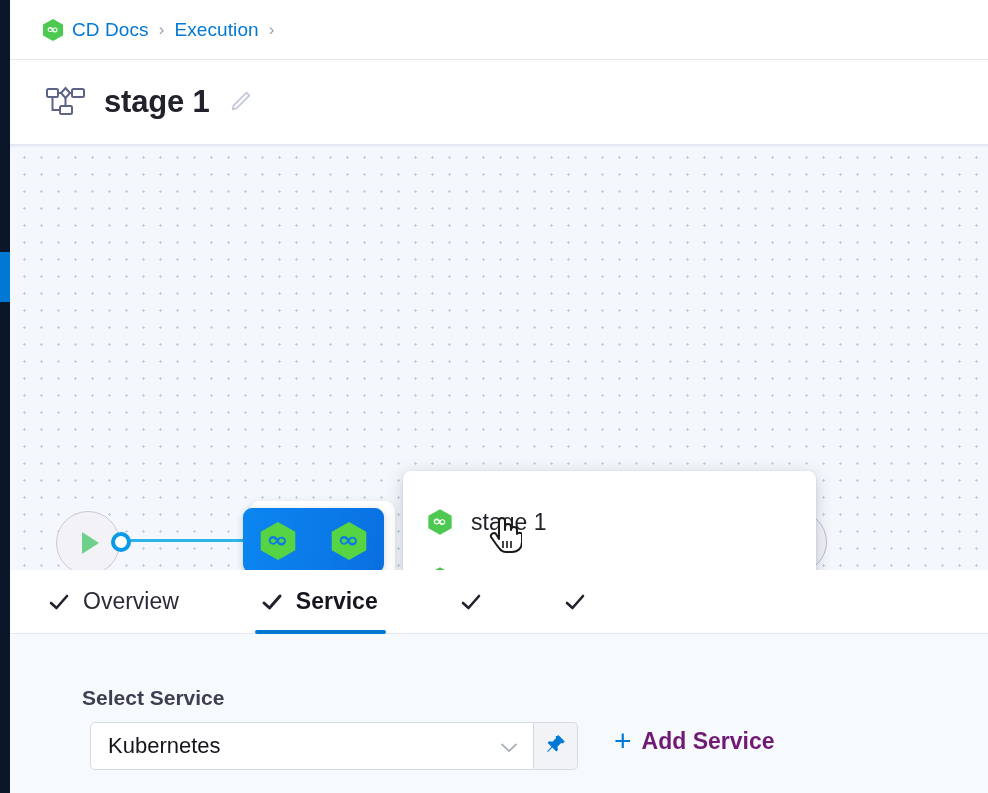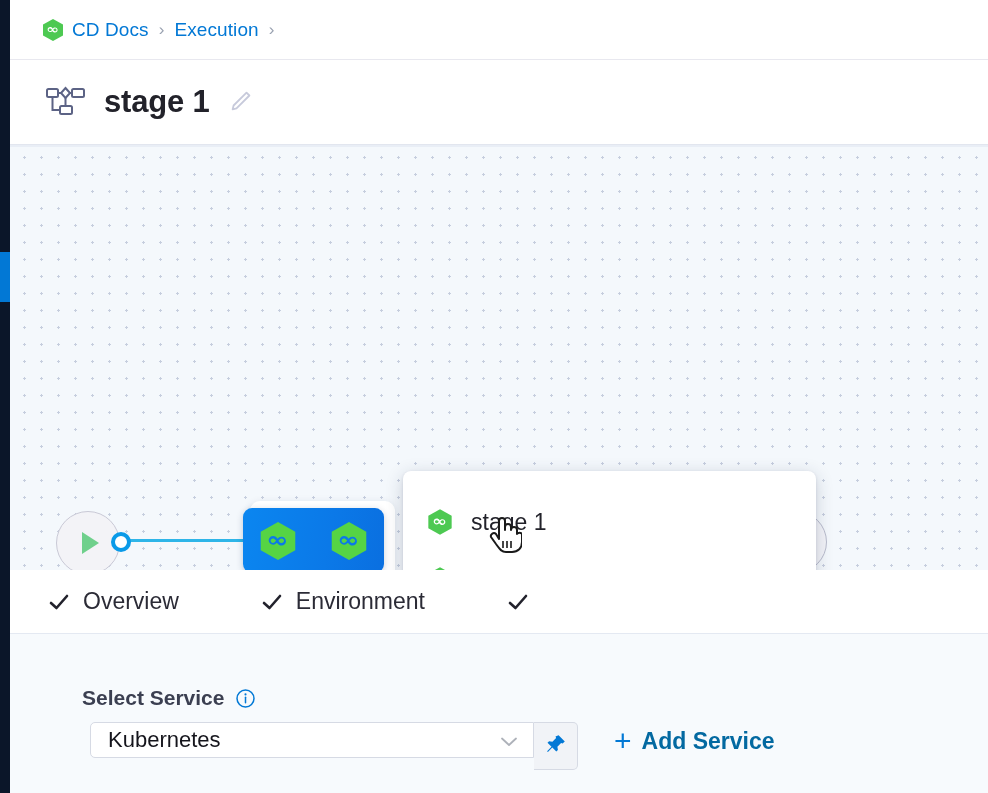--- a/index.html
+++ b/index.html
@@ -150,48 +150,48 @@
   }
   .check { width: 22px; height: 20px; flex: none; }
 
   
   .form-area {
     position: absolute; left: 10px; top: 634px; right: 0; bottom: 0;
     background: #f7fafd;
   }
   .field-label-row {
     position: absolute; left: 72px; top: 52px;
-    display: flex; align-items: center; gap: 11px;
+    display: flex; align-items: center; gap: 11px; flex-direction: column;
   }
   .field-label { font-size: 21px; color: #3b3f51; font-weight: bold; }
   .info-icon { width: 21px; height: 21px; flex: none; cursor: pointer; }
 
   .select-wrap {
     position: absolute; left: 80px; top: 88px;
     display: flex; align-items: stretch;
   }
   .select-box {
-    width: 444px; height: 36px; background: #ffffff;
+    width: 444px; height: 48px; background: #ffffff;
     border: 1px solid #d6dae4; border-radius: 5px 0 0 5px;
     display: flex; align-items: center; justify-content: space-between;
     padding: 0 14px 0 17px; cursor: pointer;
   }
   .select-value { font-size: 22px; color: #15151c; }
   .chevron { width: 20px; height: 13px; opacity: .55; }
   .pin-btn {
     width: 44px; height: 48px; background: #f1f3f7;
     border: 1px solid #d6dae4; border-left: none; border-radius: 0 5px 5px 0;
     display: flex; align-items: center; justify-content: center; cursor: pointer;
   }
   .add-service-btn {
     position: absolute; left: 604px; top: 92px;
     display: flex; align-items: center; gap: 10px; cursor: pointer;
   }
   .plus { font-size: 30px; color: #0278d5; line-height: 1; font-weight: 500; }
-  .add-service-label { font-size: 23px; color: #0369a1; font-weight: bold; }
+  .add-service-label { font-size: 23px; color: #701a75; font-weight: bold; }
 </style>
 </head>
 <body>
 
 <div class="app">
 
   <div class="nav-rail">
     <div class="nav-rail-active"></div>
   </div>
 
@@ -289,27 +289,34 @@
 
   <div class="tabs">
     <div class="tab">
       <span class="check">
         <svg width="22" height="20" viewBox="0 0 22 20" fill="none" stroke="#22222c" stroke-width="2.6" stroke-linecap="round" stroke-linejoin="round">
             <path d="M3 11 L8.5 16 L19 4"></path>
           </svg>
       </span>
       <span class="tab-label">Overview</span>
     </div>
+    <div class="tab active">
+      <span class="check">
+        <svg width="22" height="20" viewBox="0 0 22 20" fill="none" stroke="#22222c" stroke-width="3" stroke-linecap="round" stroke-linejoin="round">
+            <path d="M3 11 L8.5 16 L19 4"></path>
+          </svg>
+      </span>
+      <span class="tab-label">Service</span>
+    </div>
     <div class="tab">
       <span class="check">
         <svg width="22" height="20" viewBox="0 0 22 20" fill="none" stroke="#22222c" stroke-width="2.6" stroke-linecap="round" stroke-linejoin="round">
             <path d="M3 11 L8.5 16 L19 4"></path>
           </svg>
       </span>
-      <span class="tab-label">Environment</span>
     </div>
     <div class="tab">
       <span class="check">
         <svg width="22" height="20" viewBox="0 0 22 20" fill="none" stroke="#22222c" stroke-width="2.6" stroke-linecap="round" stroke-linejoin="round">
             <path d="M3 11 L8.5 16 L19 4"></path>
           </svg>
       </span>
       <span class="tab-label"></span>
     </div>
   </div>

